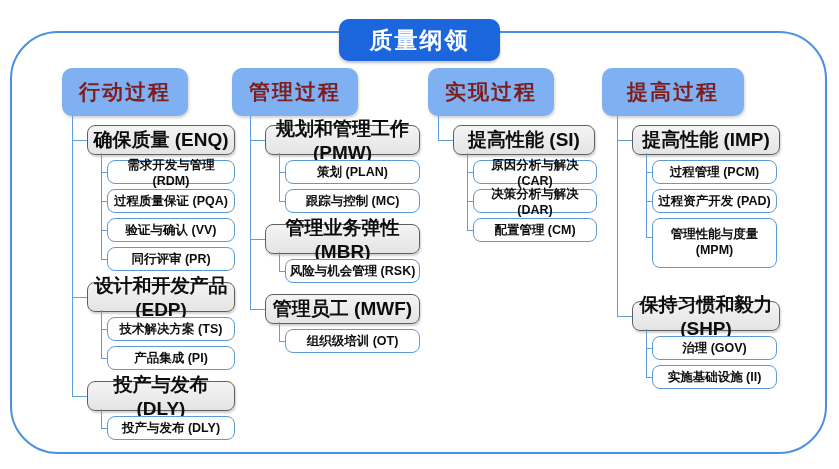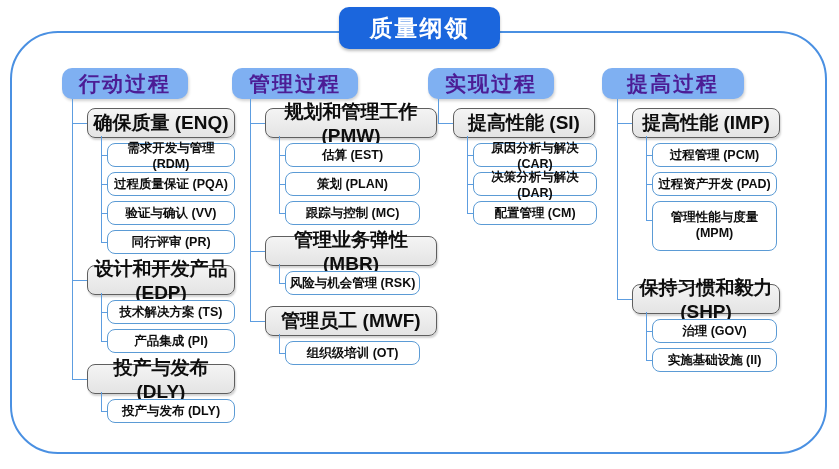--- a/index.html
+++ b/index.html
@@ -12,30 +12,30 @@
     --leaf-border:#5b9bd5;
   }
   *{box-sizing:border-box;margin:0;padding:0;}
   html,body{background:#fff;}
   body{font-family:"Liberation Sans","DejaVu Sans",sans-serif;}
   .canvas{position:relative;width:839px;height:469px;background:#fff;overflow:hidden;}
 
   .frame{position:absolute;left:10px;top:31px;width:817px;height:423px;
          border:2px solid var(--frame-border);border-radius:48px;background:#fff;}
 
-  .title{position:absolute;left:339px;top:7px;width:161px;height:42px;z-index:3;
+  .title{position:absolute;left:339px;top:19px;width:161px;height:42px;z-index:3;
          background:var(--title-bg);color:#fff;border-radius:10px;
          display:flex;align-items:center;justify-content:center;
          font-size:23px;font-weight:bold;letter-spacing:2px;
          box-shadow:0 2px 3px rgba(0,0,0,.25);}
 
   .col{position:absolute;top:68px;}
   .col1{left:62px;}  .col2{left:240px;}  .col3{left:428px;}  .col4{left:607px;}
 
-  .hdr{height:31px;background:var(--header-bg);border-radius:10px;color:#4c1d95;
+  .hdr{height:48px;background:var(--header-bg);border-radius:10px;color:#7f1d1d;
        display:flex;align-items:center;justify-content:center;
        font-size:21px;font-weight:bold;letter-spacing:2px;margin-bottom:9px;
        box-shadow:1px 2px 3px rgba(0,0,0,.18);}
   .col1 .hdr,.col3 .hdr{width:126px;}
   .col2 .hdr{width:126px;margin-left:-8px;}
   .col4 .hdr{width:142px;margin-left:-5px;font-family:Liberation Serif, serif;}
 
   .branches{list-style:none;position:relative;}
   .lvl1{margin-left:10px;padding-left:15px;}
   .lvl2{margin-left:14px;padding-left:6px;}
@@ -64,21 +64,21 @@
   .node{display:flex;align-items:center;justify-content:center;text-align:center;
         font-weight:bold;color:#0d0d0d;background:#fff;}
   .gray{height:30px;background:linear-gradient(#f4f4f4,var(--group-fill));
         border:1.5px solid var(--group-border);border-radius:8px;font-size:19px;
         margin-bottom:5px;box-shadow:1px 2px 2px rgba(0,0,0,.18);}
   .white{height:24px;border:1.4px solid var(--leaf-border);border-radius:8px;
          font-size:12.5px;}
   .white.tall{height:50px;line-height:1.25;padding:0 3px;}
 
   .col1 .gray{width:148px;} .col1 .white{width:128px;}
-  .col2 .gray{width:172px;text-align:center;} .col2 .white{width:135px;}
+  .col2 .gray{width:155px;text-align:center;} .col2 .white{width:135px;}
   .col3 .gray{width:142px;} .col3 .white{width:124px;}
   .col4 .gray{width:148px;} .col4 .white{width:125px;}
 </style>
 </head>
 <body>
 
 <div class="canvas">
   <div class="frame"></div>
   <div class="title">质量纲领</div>
 
@@ -124,23 +124,20 @@
     </ul>
   </div>
 
   <div class="col col2">
     <div class="hdr">管理过程</div>
     <ul class="branches lvl1">
       <li class="branch b-gray">
         <div class="node gray">规划和管理工作 (PMW)</div>
         <ul class="branches lvl2">
           <li class="branch b-white">
-              <div class="node white">估算 (EST)</div>
-            </li>
-          <li class="branch b-white">
               <div class="node white">策划 (PLAN)</div>
             </li>
           <li class="branch b-white">
               <div class="node white">跟踪与控制 (MC)</div>
             </li>
         </ul>
       </li>
       <li class="branch b-gray">
         <div class="node gray">管理业务弹性 (MBR)</div>
         <ul class="branches lvl2">

